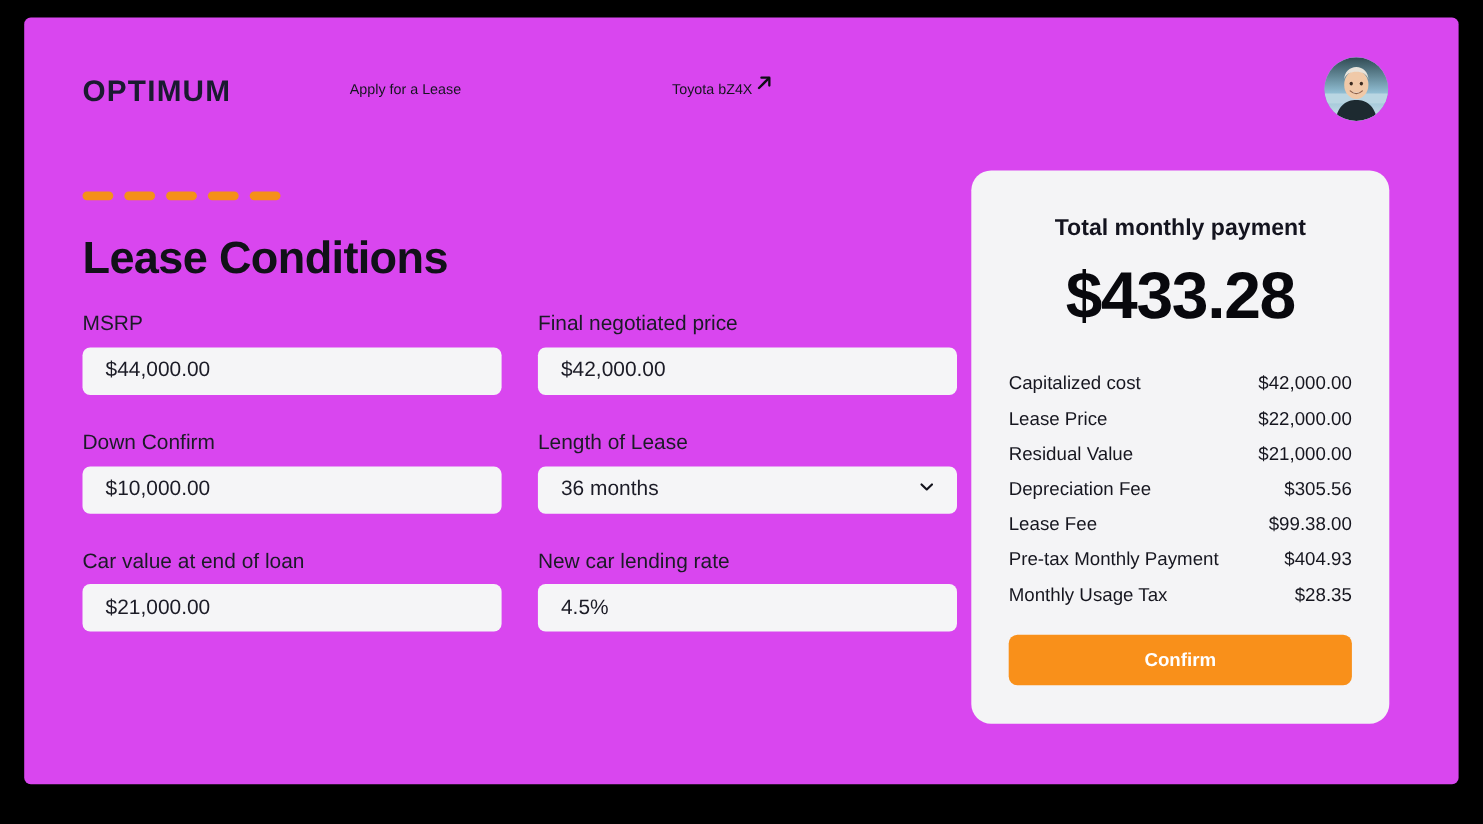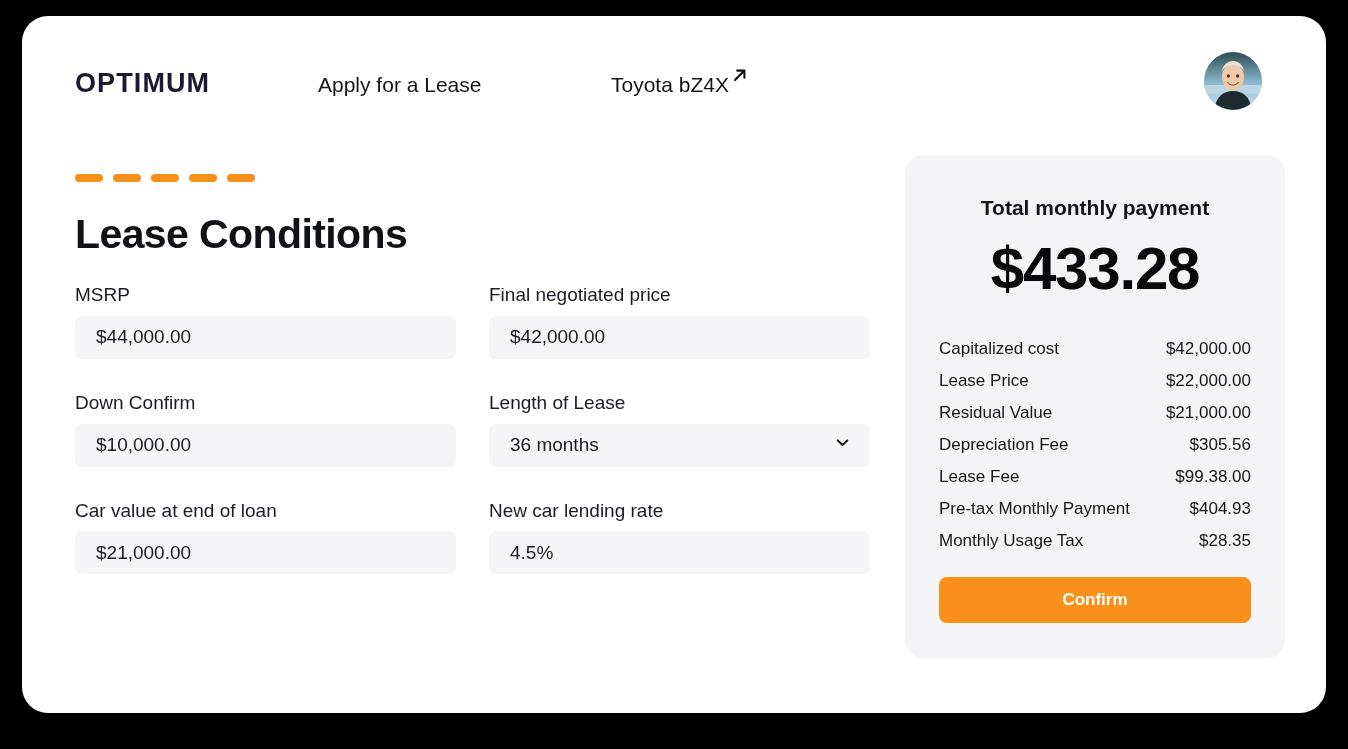--- a/index.html
+++ b/index.html
@@ -19,22 +19,22 @@
     background: #000000;
   }
 
   
   .app-card {
     position: absolute;
     left: 22px;
     top: 16px;
     width: 1304px;
     height: 697px;
-    background: #ffffff;
-    border-radius: 26px;
+    background: #d946ef;
+    border-radius: 6px;
     overflow: hidden;
   }
 
   
   .header {
     position: absolute;
     left: 0; top: 0;
     width: 100%;
     height: 120px;
   }
@@ -45,21 +45,21 @@
     top: 52px;
     font-size: 27px;
     font-weight: bold;
     letter-spacing: 1.1px;
     color: #1a1a30;
   }
 
   .nav-link {
     position: absolute;
     top: 57px;
-    font-size: 21px;
+    font-size: 13px;
     color: #15151f;
     white-space: nowrap;
   }
   .nav-apply { left: 296px; }
   .nav-vehicle { left: 553px; margin-left: 36px; }
 
   .ext-arrow {
     display: inline-block;
     vertical-align: top;
     margin-left: 1px;
@@ -141,21 +141,21 @@
     cursor: pointer;
     padding-right: 18px;
     align-items: center;
   }
 
   .chevron { flex: 0 0 auto; display: block; }
 
   
   .summary {
     position: absolute;
-    left: 883px;
+    left: 861px;
     top: 139px;
     width: 380px;
     height: 503px;
     background: #f4f4f6;
     border-radius: 18px;
     padding: 41px 34px 0 34px;
   }
 
   .summary-title {
     text-align: center;

